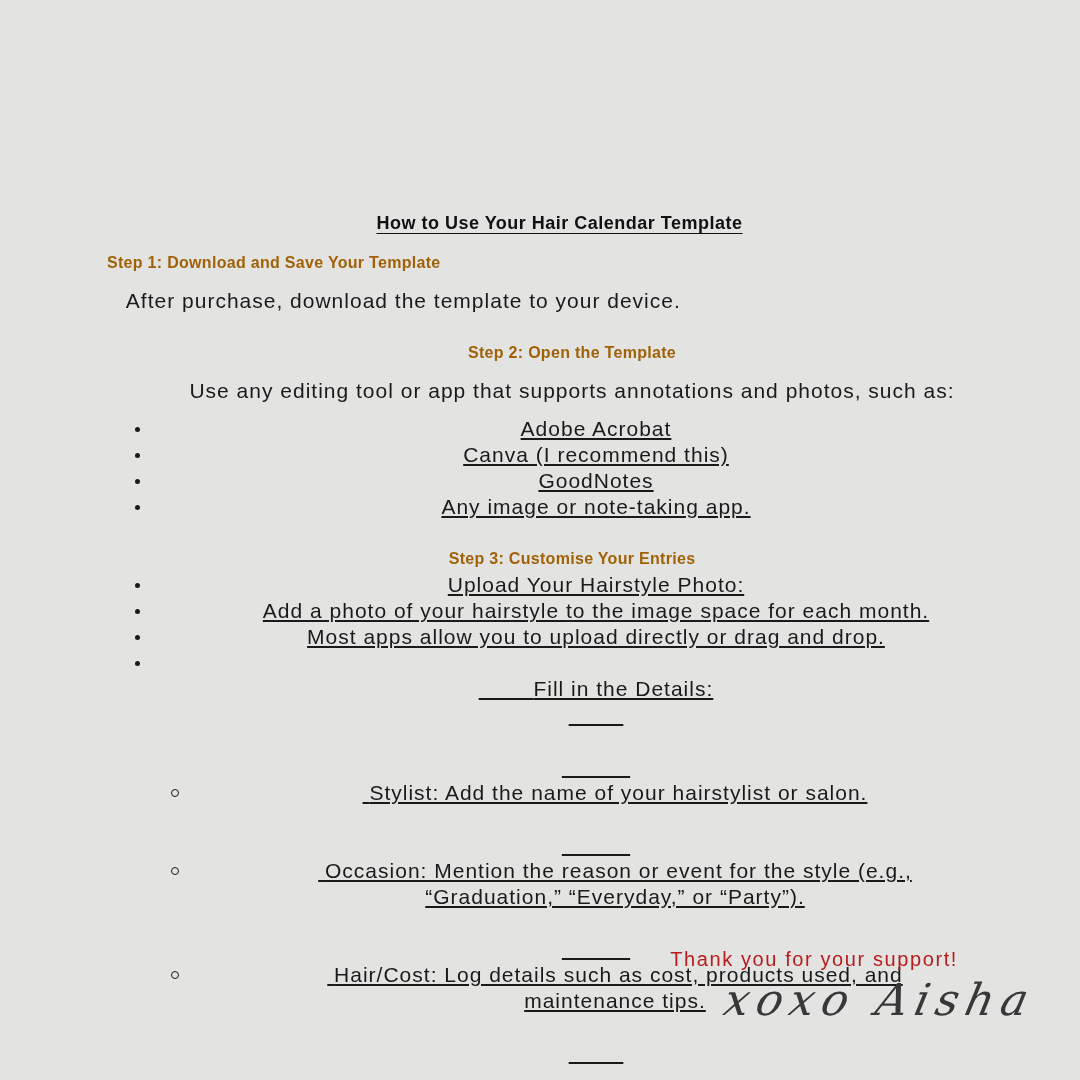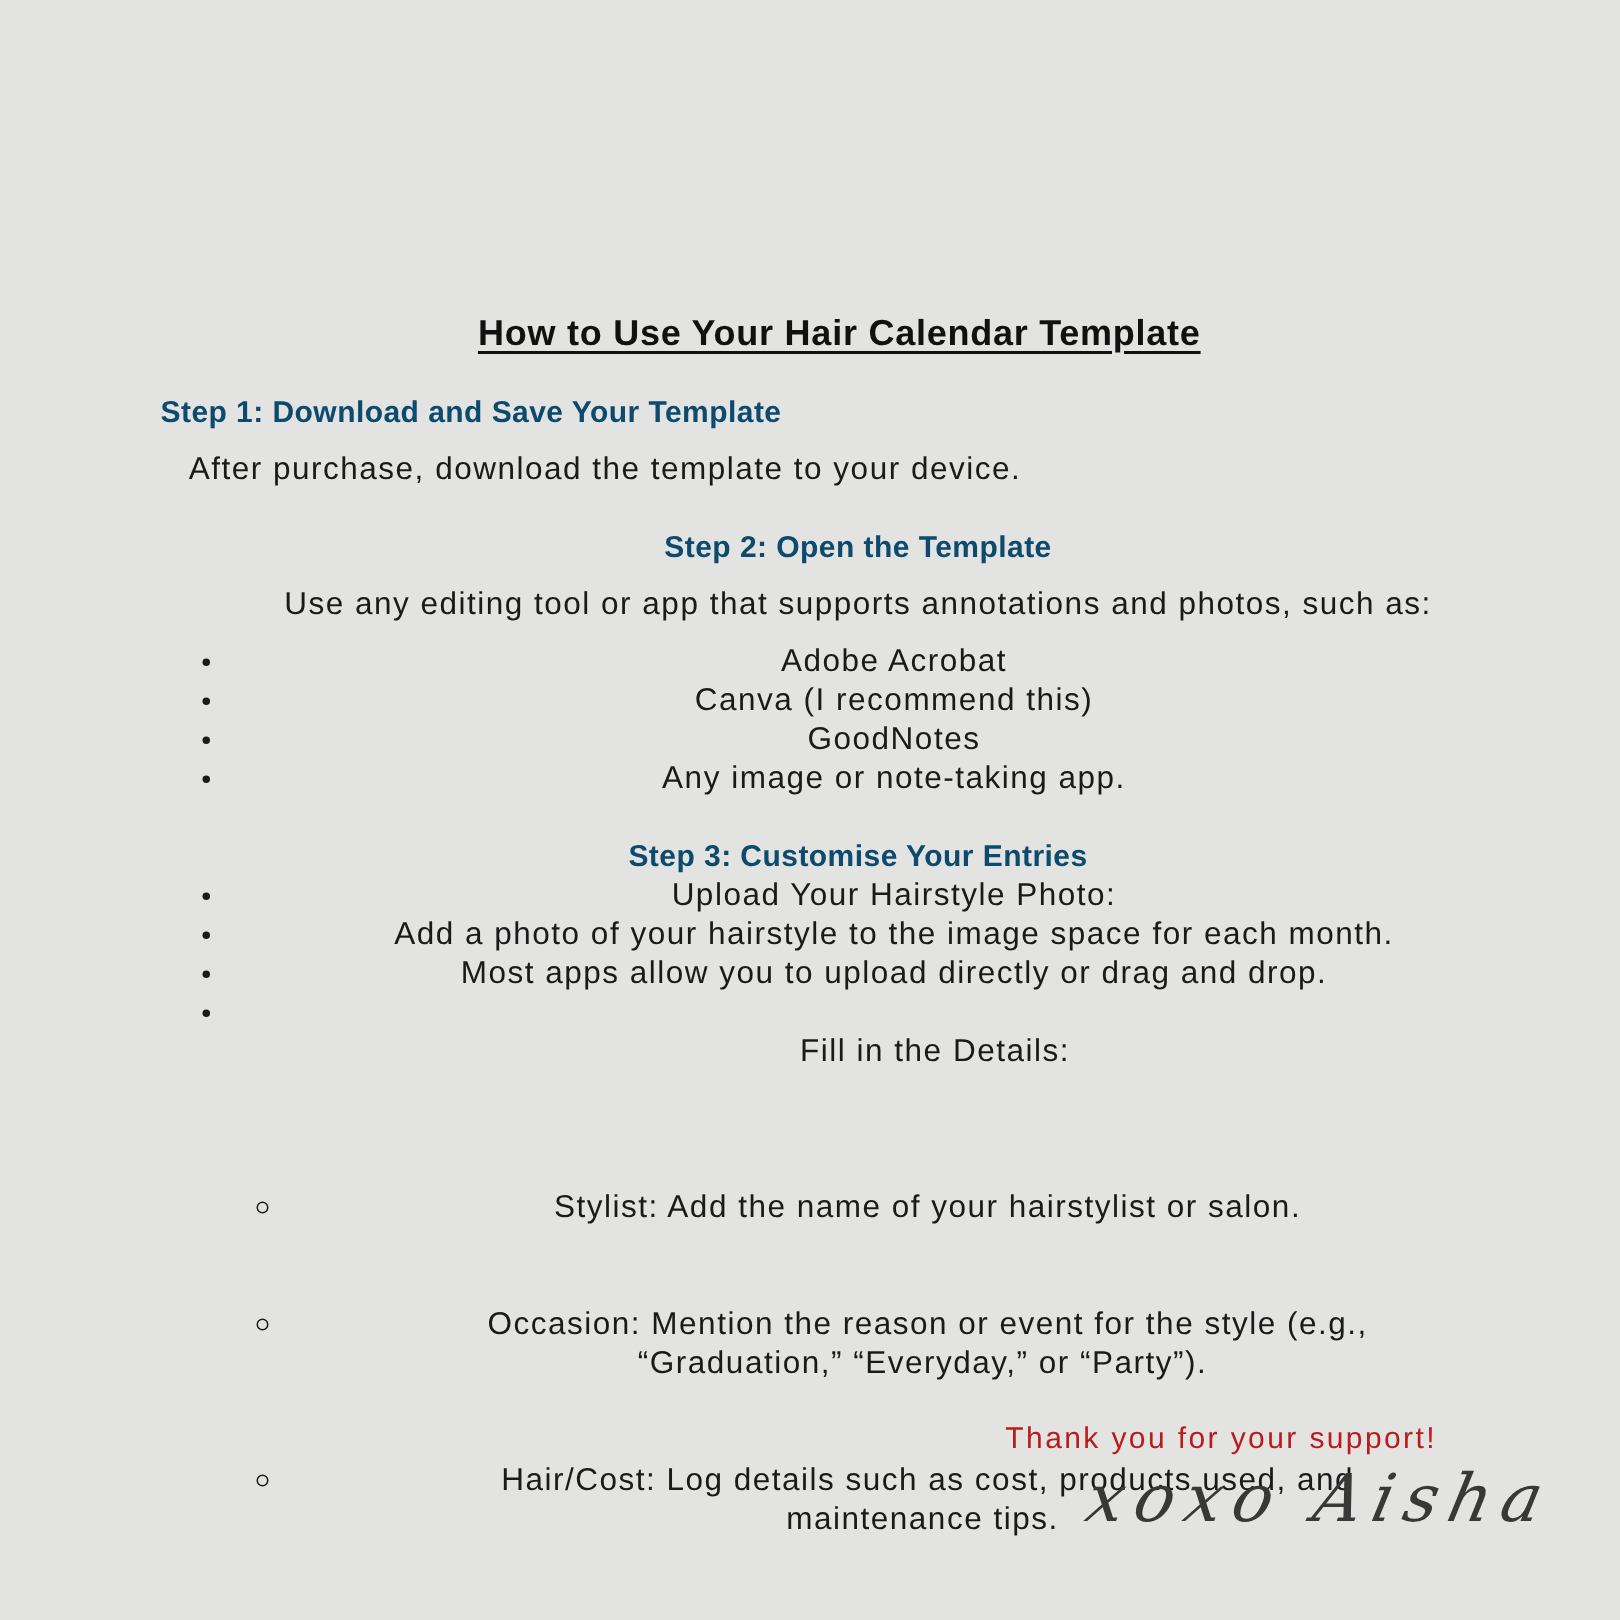--- a/index.html
+++ b/index.html
@@ -14,45 +14,45 @@
   .doc {
     position: absolute;
     left: 107px; top: 210px;
     width: 930px;
     font-size: 21px;
     line-height: 26px;
     letter-spacing: 1px;
   }
   .title {
     width: 905px;
-    margin: 0 0 26px 0;
-    font-size: 24px;
+    margin: 0 0 14px 0;
+    font-size: 18px;
     line-height: 26px;
     font-weight: 700;
     letter-spacing: 0.5px;
     text-align: center;
     text-decoration: underline;
     text-underline-offset: 4px;
     color: #111;
   }
   .step { margin: 0; }
   .step + .step { margin-top: 26px; text-align: center; }
   .step-heading {
     margin: 0;
-    font-size: 20px;
+    font-size: 16px;
     line-height: 26px;
     font-weight: 700;
     letter-spacing: 0.3px;
-    color: #0c4a6e;
+    color: #a16207;
   }
   .step-body {
     margin: 12px;
     white-space: pre-wrap;
   }
-  ul.l1 { list-style: none; margin: 0; padding: 0; }
+  ul.l1 { list-style: none; margin: 0; padding: 0; text-decoration: underline; }
   ul.l1 > li {
     position: relative;
     padding-left: 48px;
     white-space: pre-wrap;
   }
   ul.l1 > li::before {
     content: "";
     position: absolute;
     left: 28px; top: 10.5px;
     width: 5px; height: 5px;

